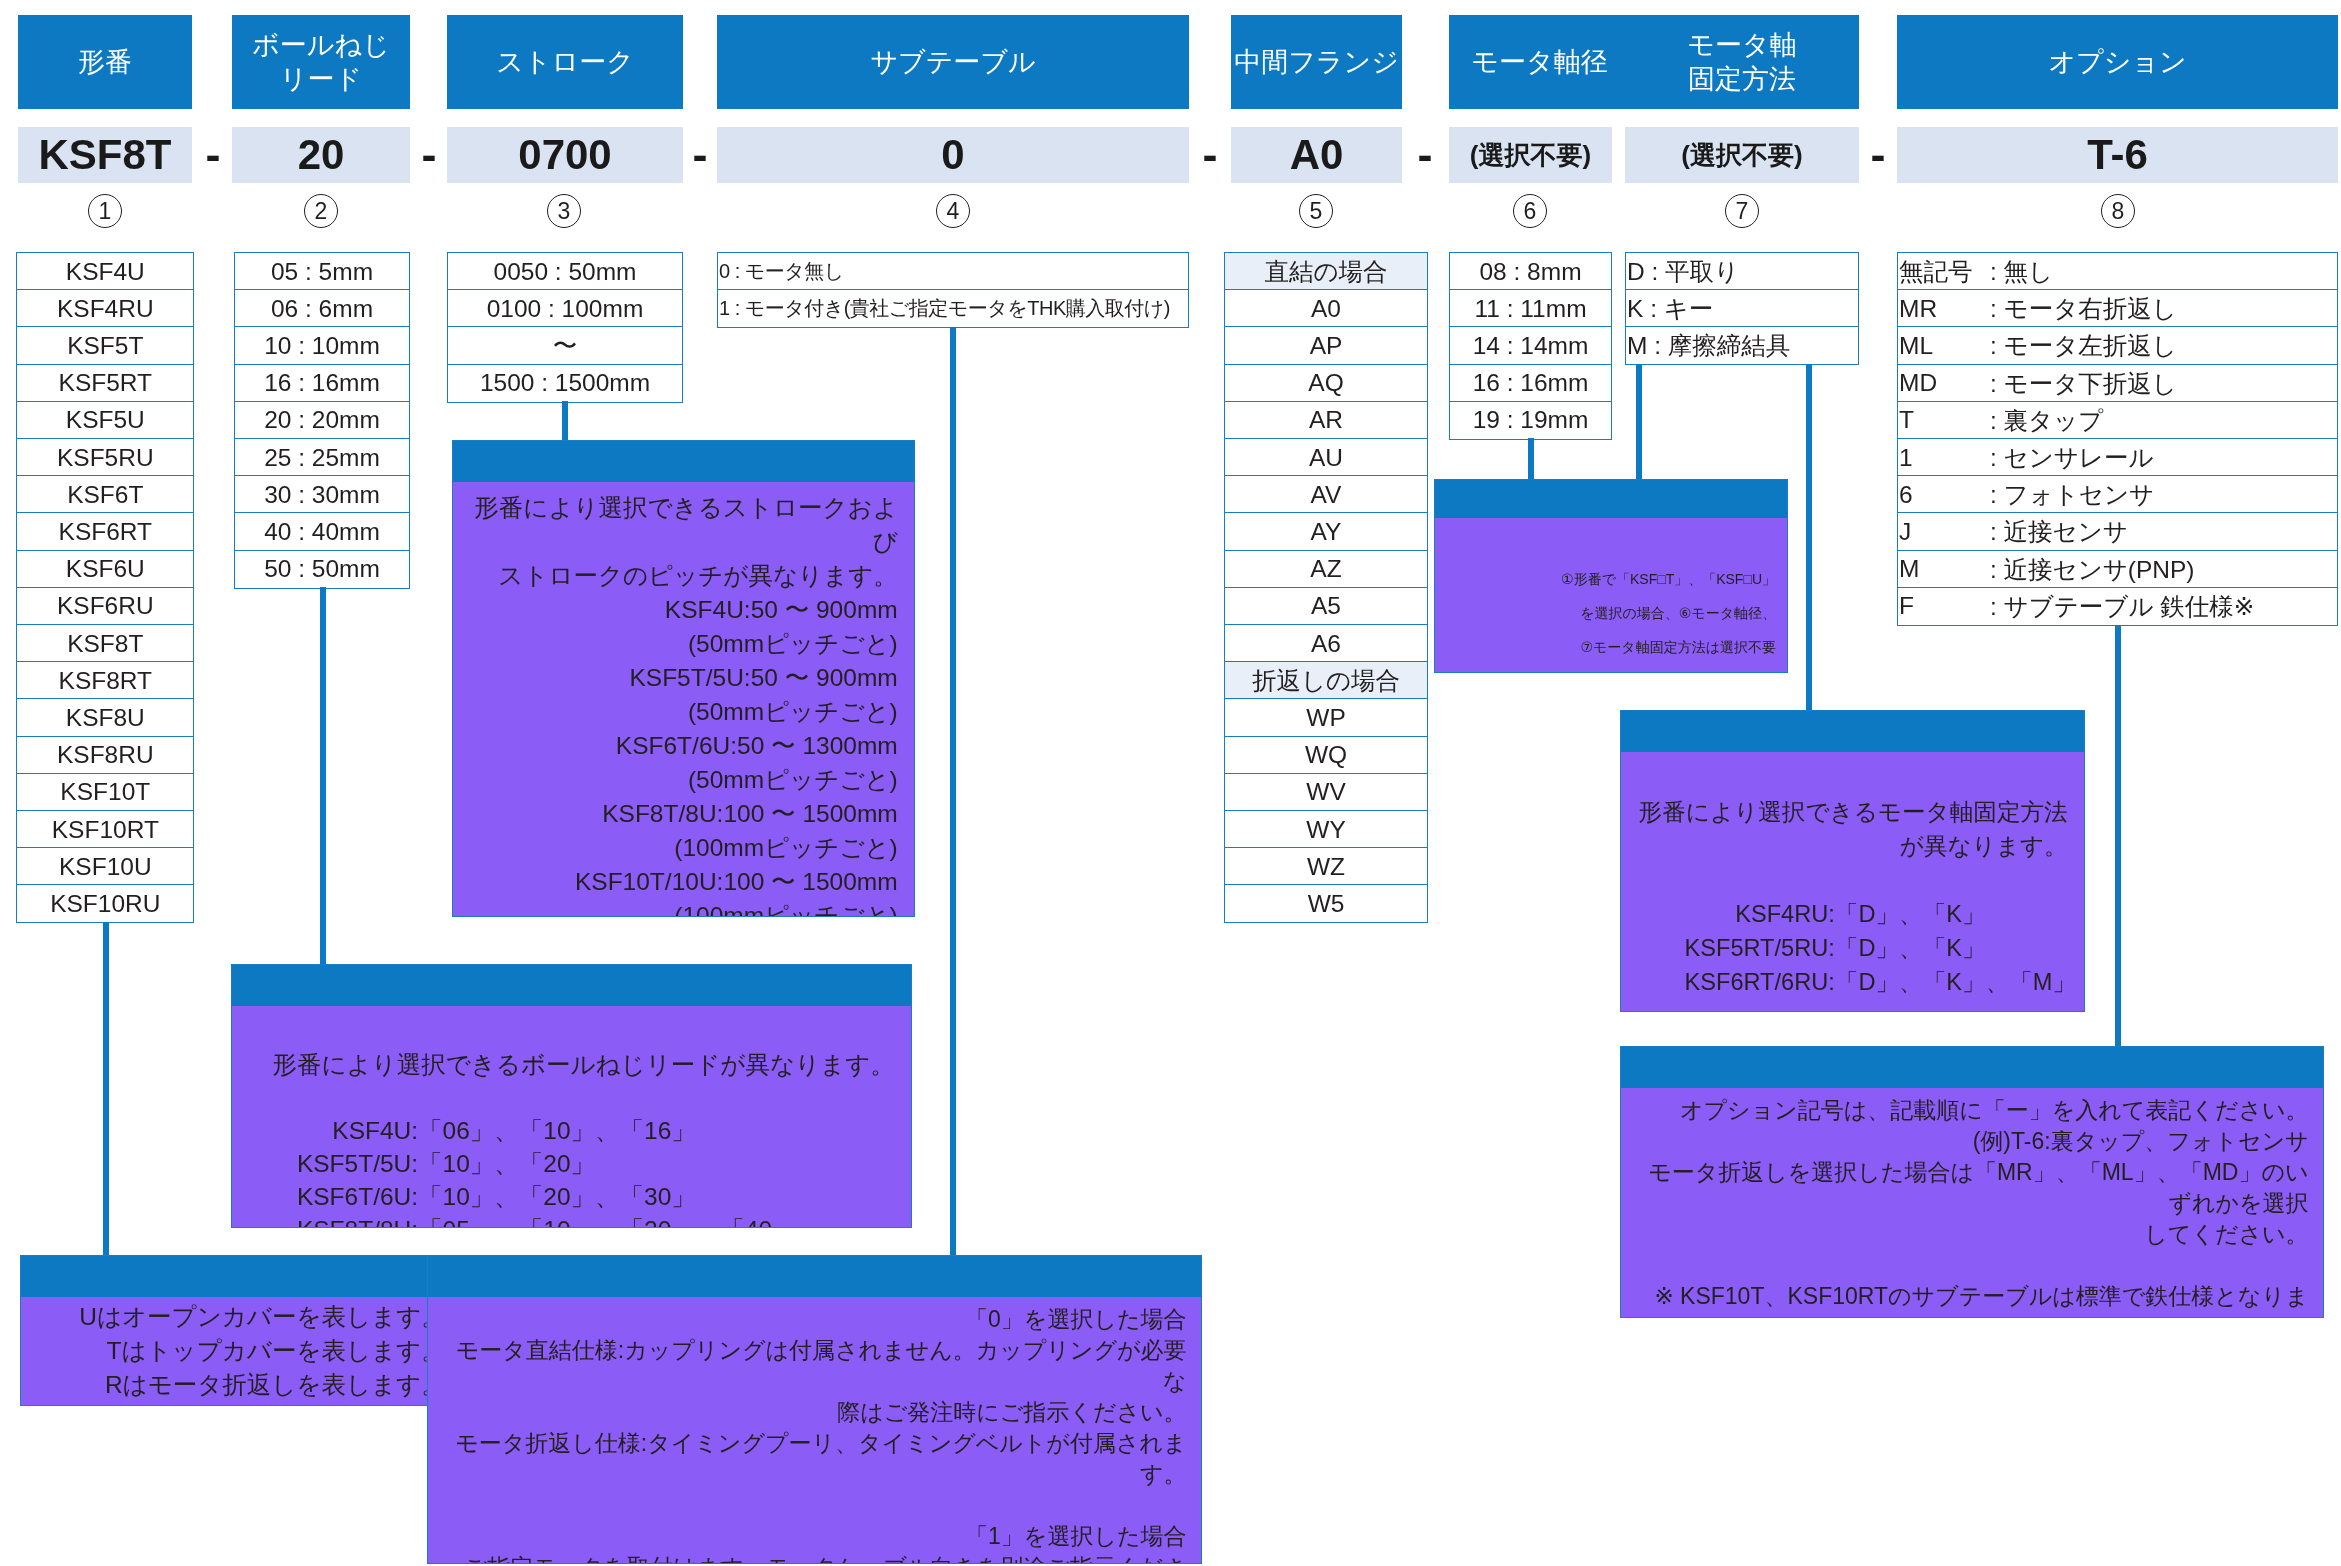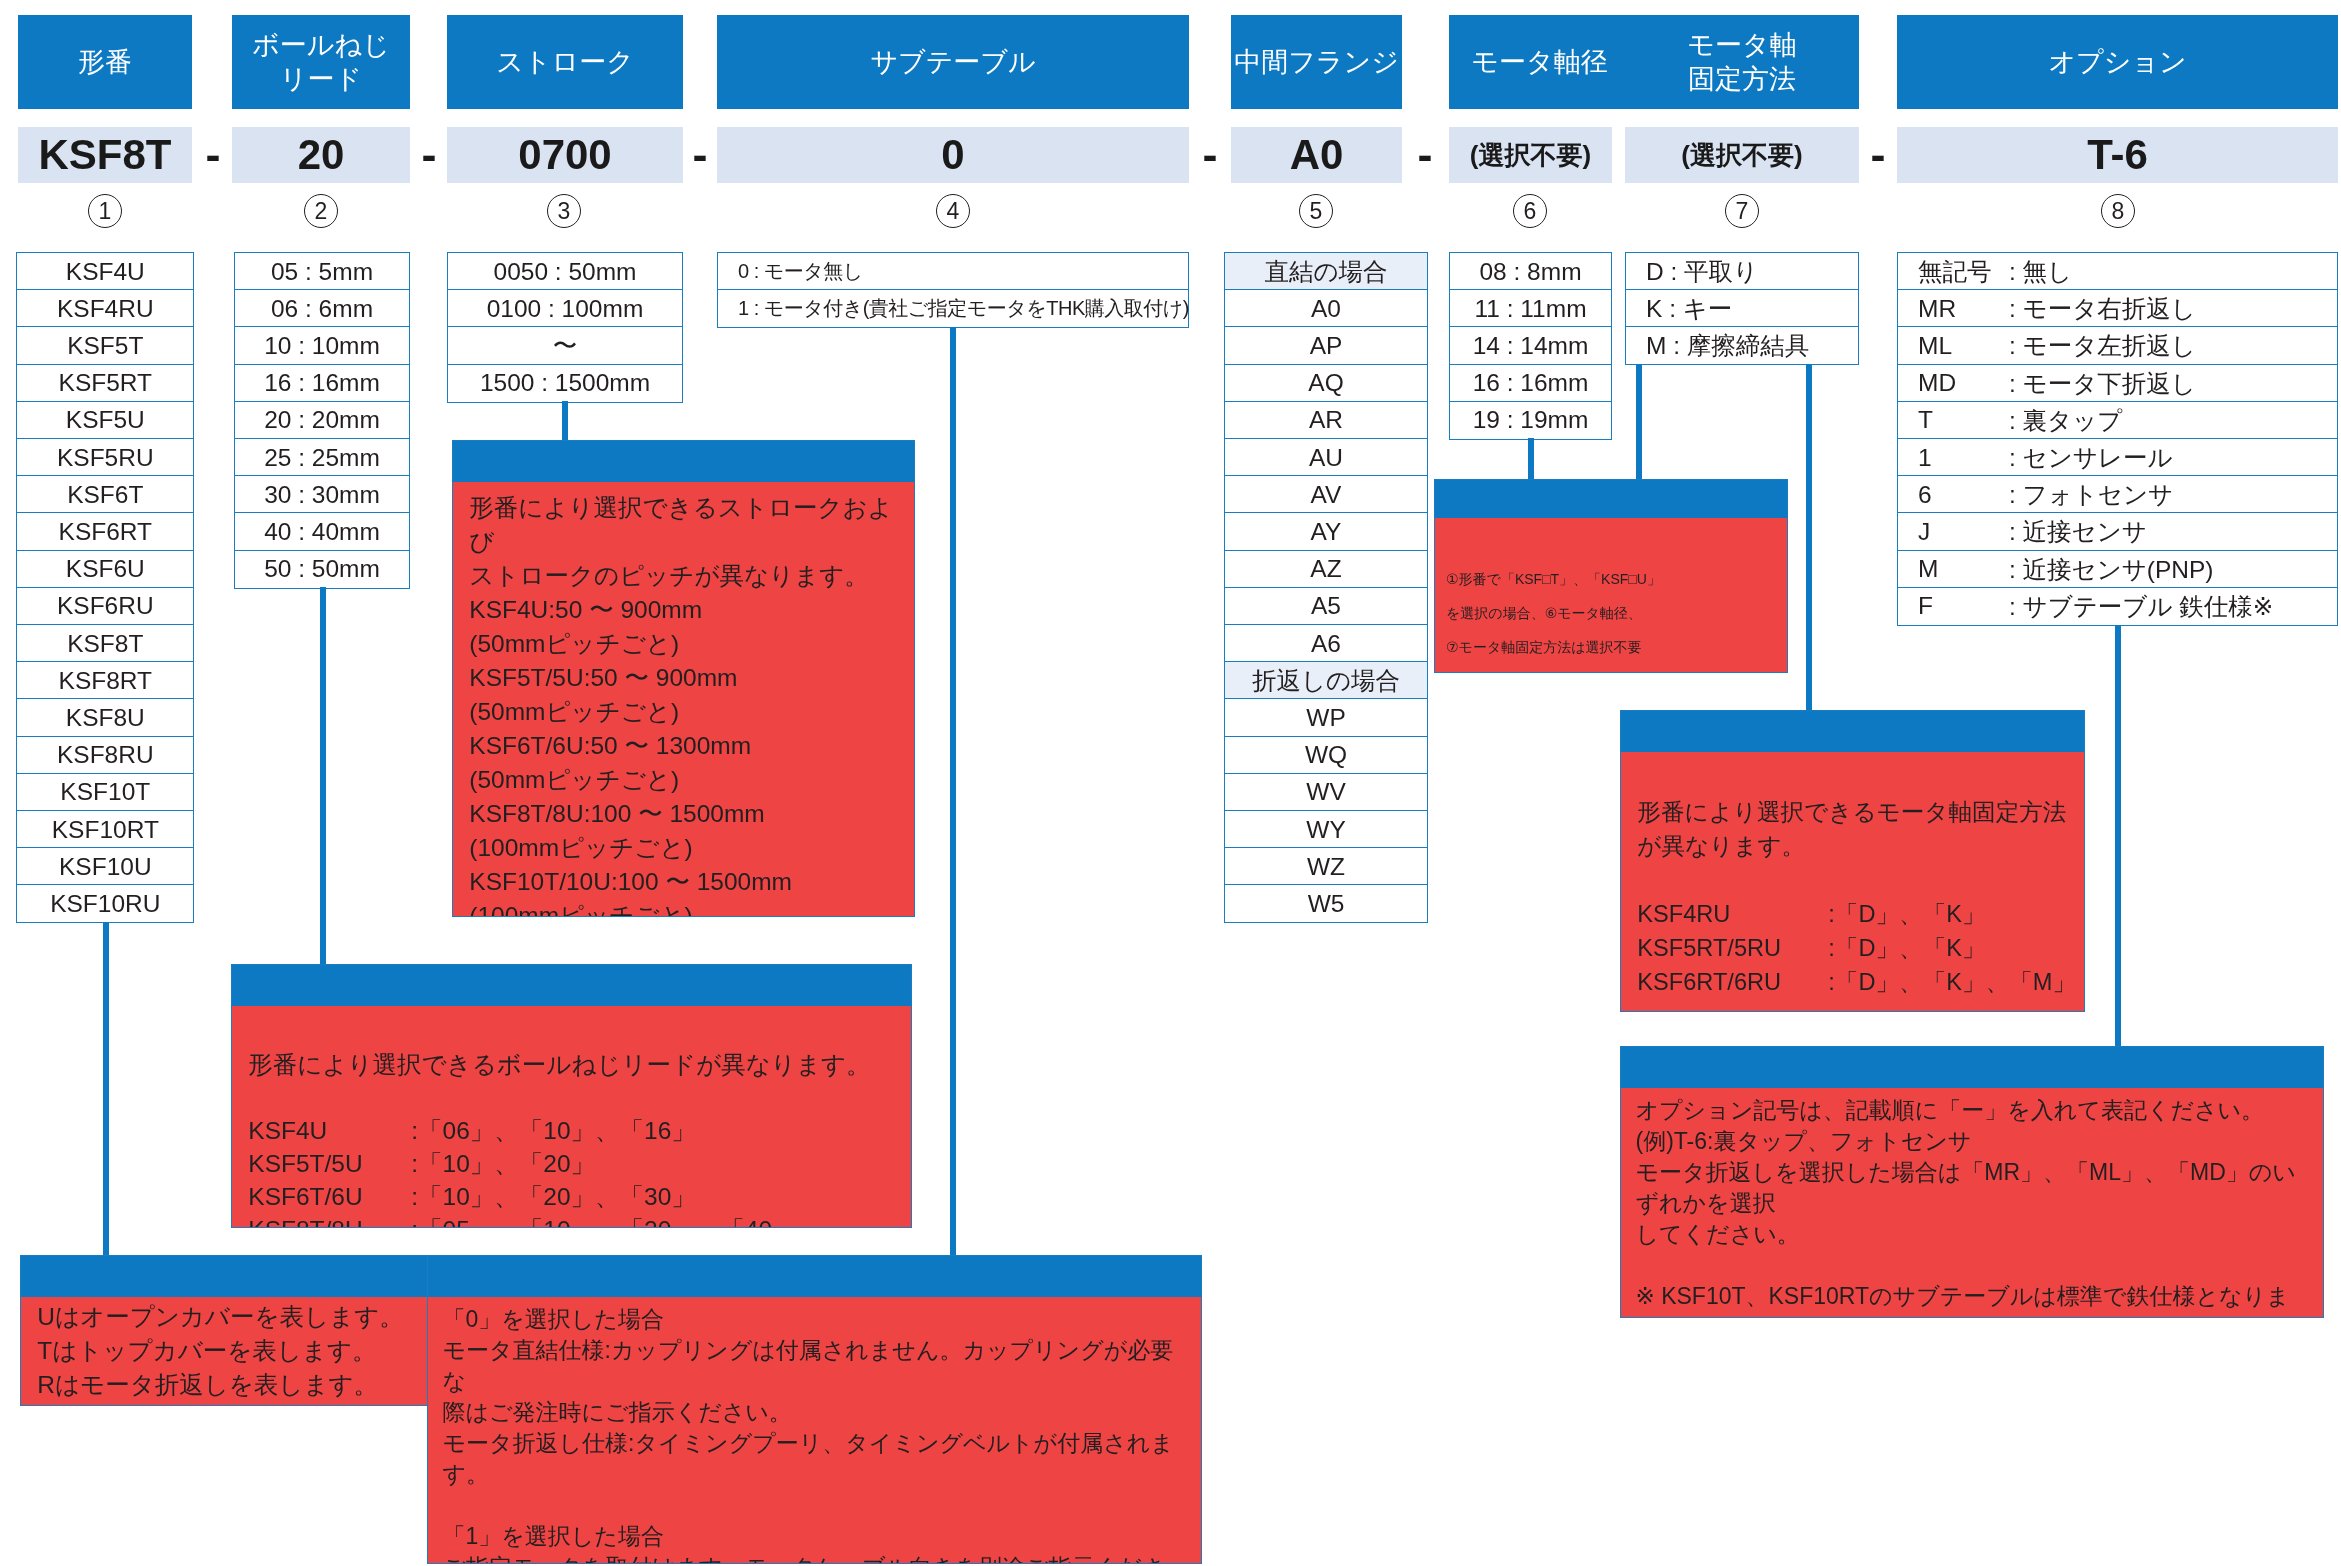--- a/index.html
+++ b/index.html
@@ -29,27 +29,27 @@
     display:flex;align-items:center;justify-content:center;font-size:23px;box-sizing:border-box;background:#fff;
   }
   
   .col{position:absolute;}
   .col .row{
     height:39px;margin-top:-1.8px;border:1.8px solid #1a7dc0;background:#ffffff;box-sizing:border-box;
     display:flex;align-items:center;justify-content:center;font-size:24.5px;color:#231f20;white-space:nowrap;
   }
   .col .row:first-child{margin-top:0;}
   .col .row.group{background:#e9eff8;}
-  .col.left .row{justify-content:flex-start;padding:0 20px;}
+  .col.left .row{justify-content:flex-start;padding:0 1px;}
   .motor-list .row{font-size:20px;letter-spacing:-0.5px;}
   .options-list .row .code{display:inline-block;width:91px;flex:none;}
   
   .vline{position:absolute;width:6.4px;background:#0d79c2;}
   
-  .note{position:absolute;border:1.8px solid #1a7dc0;background:#ef4444;box-sizing:border-box;overflow:hidden;}
+  .note{position:absolute;border:1.8px solid #1a7dc0;background:#8b5cf6;box-sizing:border-box;overflow:hidden;text-align:right;}
   .note-hdr{height:41px;background:#0d79c2;}
   .note-body{padding:9px 16.3px;font-size:24.5px;line-height:34px;white-space:pre-line;}
   .lead-note .note-body{line-height:33px;}
   .lead-note .code{display:inline-block;width:163px;flex:none;}
   .shaft-note .note-body{font-size:14px;line-height:34px;padding:7.3px 11px;margin-top:37px;}
   .fixing-note .code{display:inline-block;width:191px;flex:none;}
   .fixing-note .note-body{font-size:23.6px;line-height:34px;}
   .option-note .note-body{font-size:23px;line-height:31px;padding:7.3px 14.5px;}
   .cover-note .note-body{line-height:34px;padding:2.7px 16.3px;}
   .motor-note .note-body{font-size:23px;line-height:31px;padding:7.3px 14.5px;}

